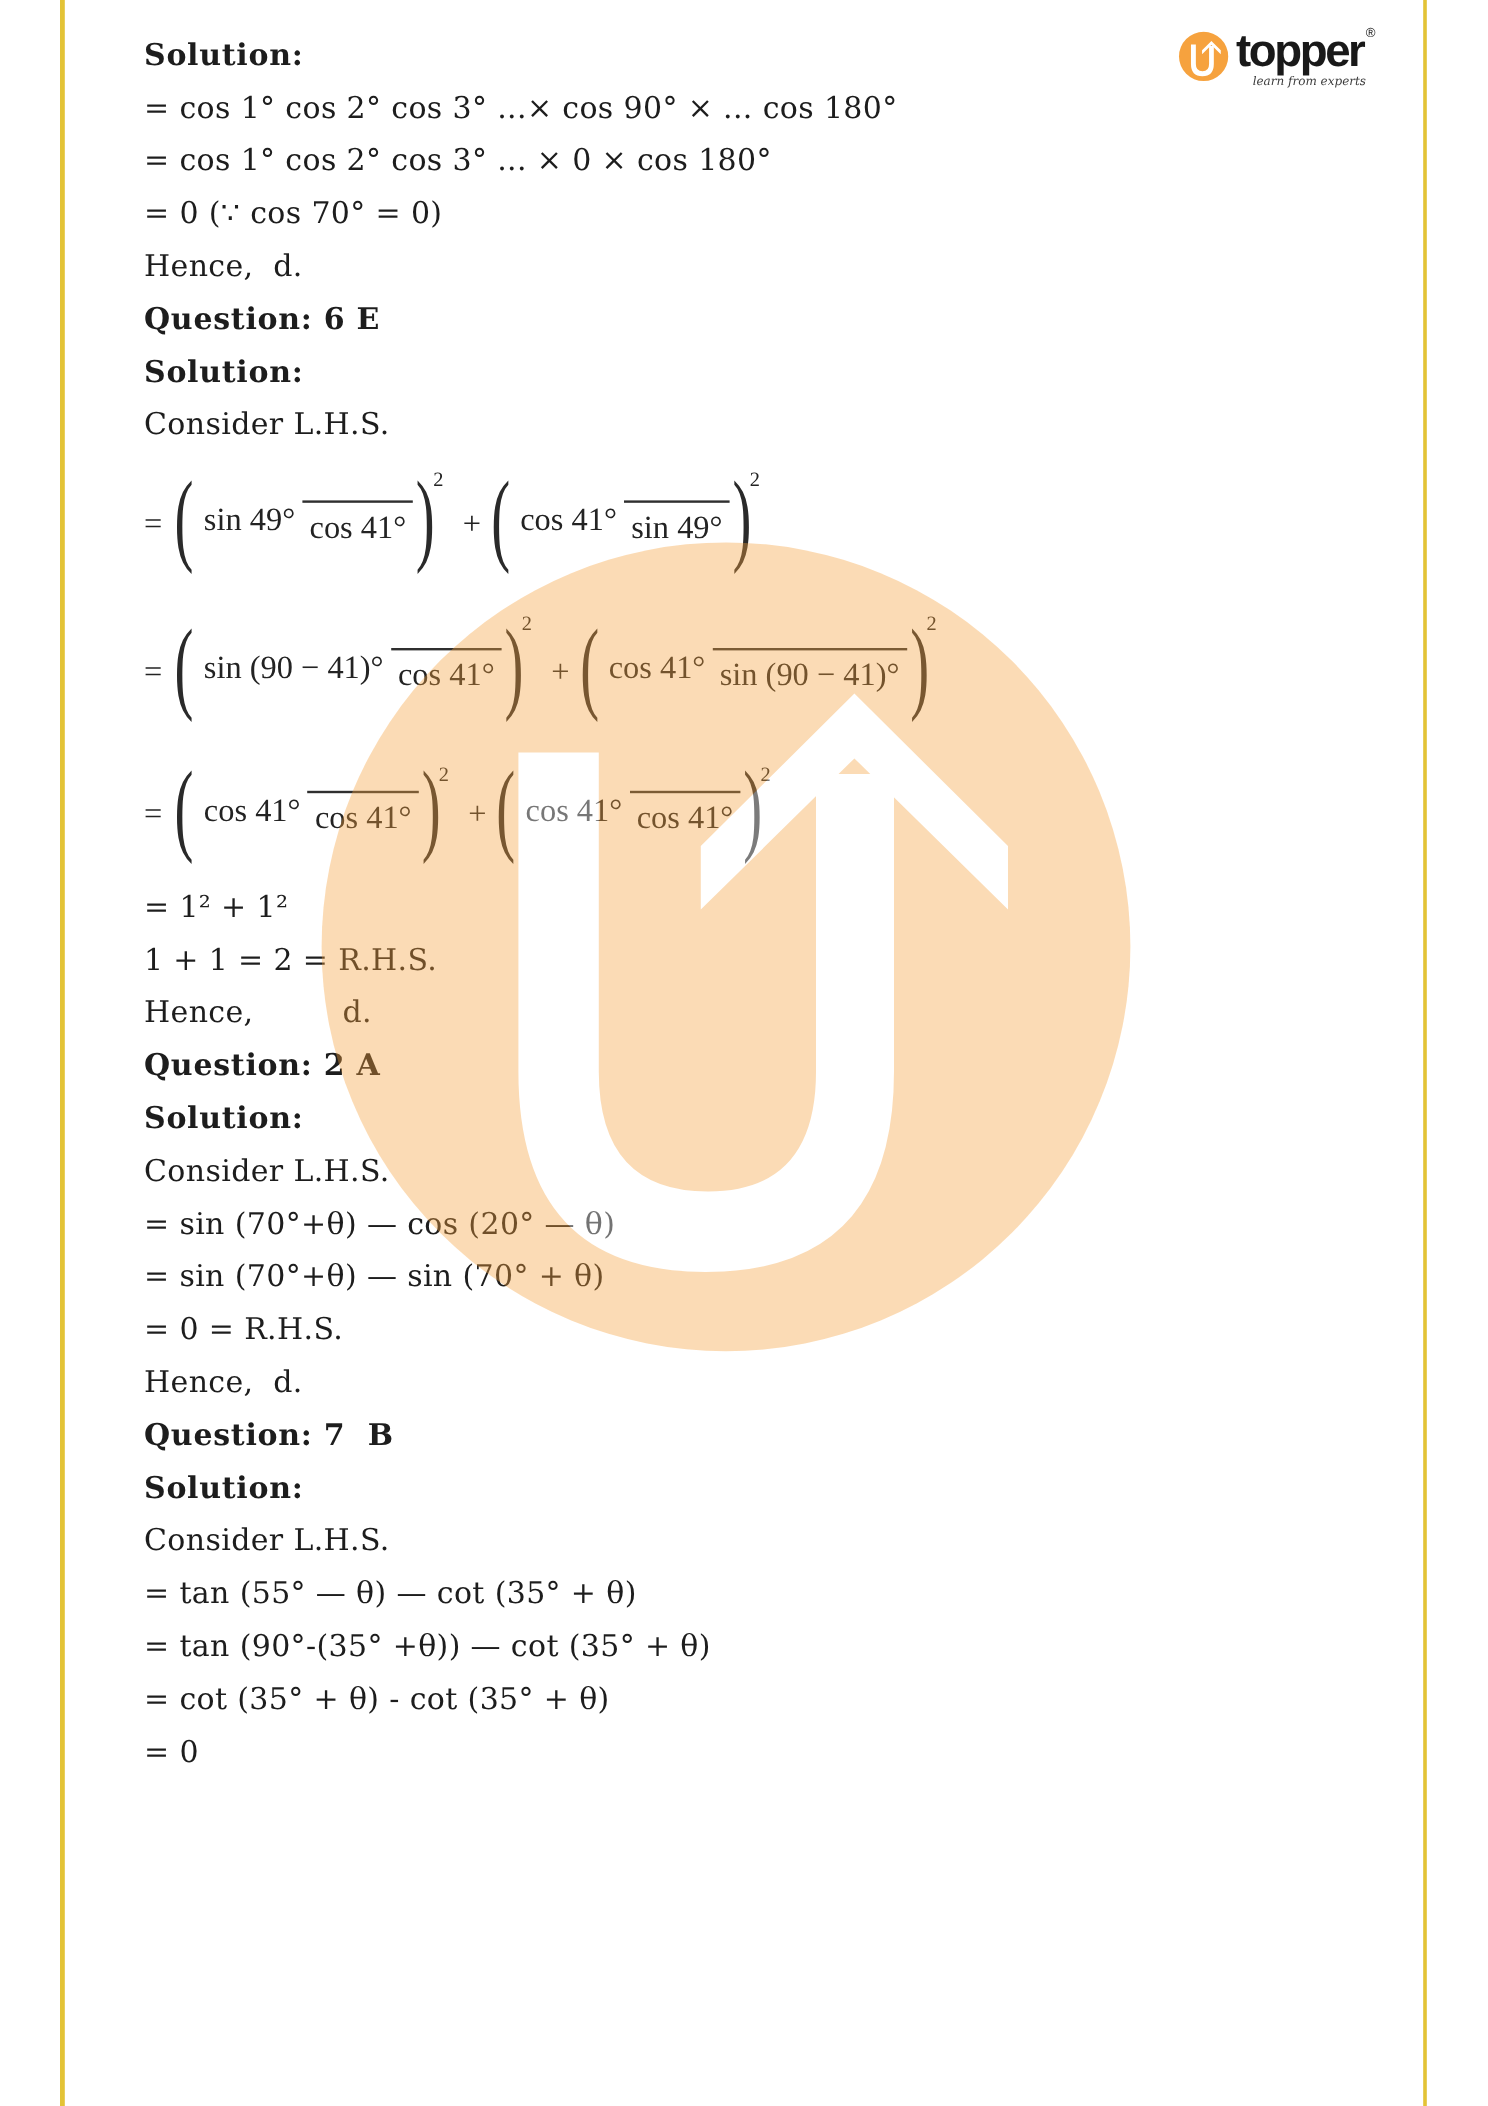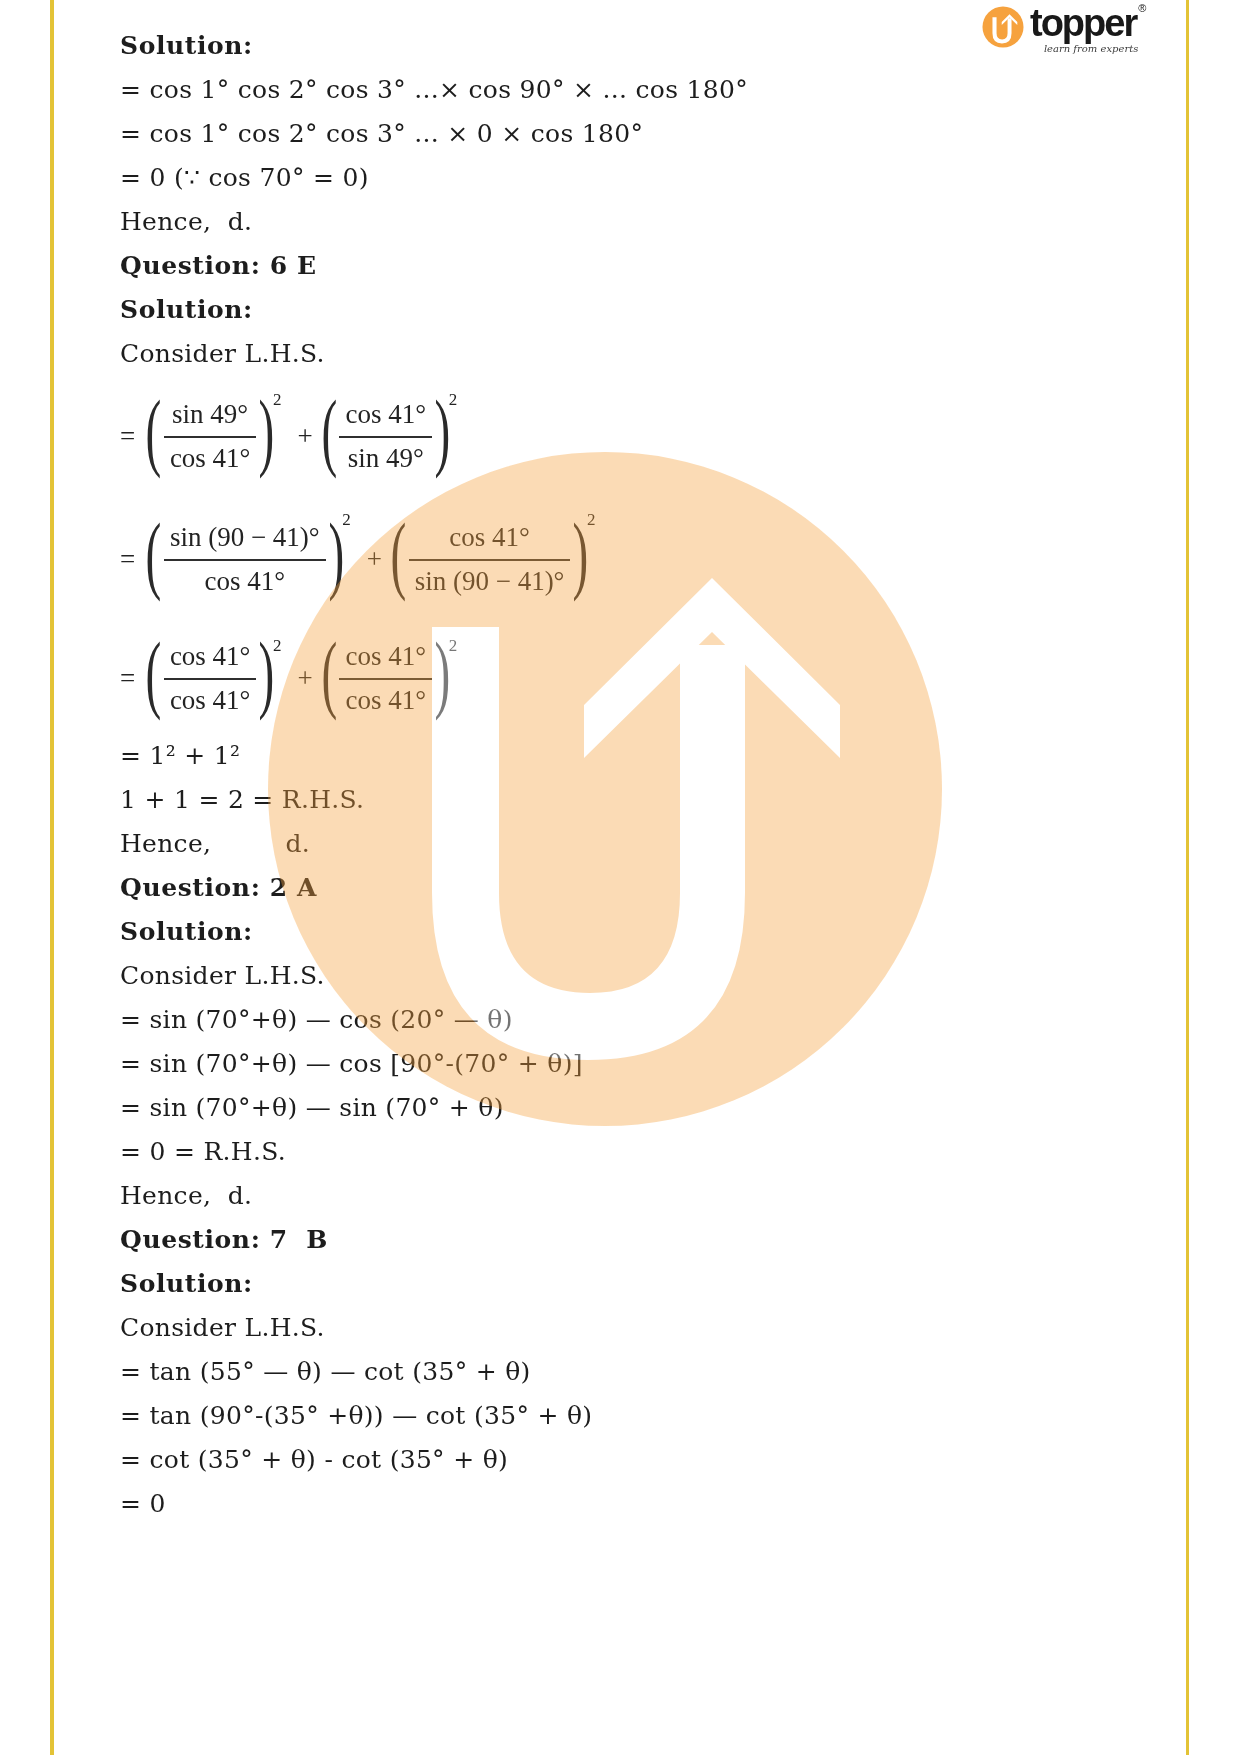--- a/index.html
+++ b/index.html
@@ -9,21 +9,21 @@
     background:#ffffff;
     overflow:hidden;
     font-family:"DejaVu Serif",serif;
     color:#1d1d1d;
   }
   .vrule{position:absolute;top:0;bottom:0;width:4px;background:#e3c336;}
   .vrule.left{left:50px;}
   .vrule.right{left:1186px;width:3px;}
 
   
-  .logo{position:absolute;top:4px;left:982px;display:flex;align-items:flex-start;z-index:2;}
+  .logo{position:absolute;top:24px;left:982px;display:flex;align-items:flex-start;z-index:2;}
   .logo-icon{width:42px;height:42px;margin-top:2px;}
   .logo-textwrap{margin-left:6px;line-height:1;}
   .logo-row{display:flex;align-items:flex-start;}
   .logo-word{
     font-family:"Liberation Sans",sans-serif;
     font-weight:700;font-size:38px;letter-spacing:-2px;color:#191919;
   }
   .logo-reg{font-family:"Liberation Sans",sans-serif;font-size:11px;color:#191919;margin:-1px 0 0 2px;}
   .logo-tagline{
     font-family:"DejaVu Serif",serif;font-style:italic;
@@ -47,21 +47,21 @@
   .math-row.f1{height:120px;}
   .math-row.f2{height:126px;}
   .math-row.f3{height:112px;}
   .eq{margin-right:14px;}
   .plus{margin:0 12px;}
   .bigparen{
     font-size:86px;line-height:1;display:inline-block;
     transform:scaleX(.55);margin:0 -10px;font-weight:400;color:#2a2a2a;
     padding-bottom:10px;
   }
-  .frac{display:inline-flex;flex-direction:column;align-items:flex-start;margin:0 6px;}
+  .frac{display:inline-flex;flex-direction:row;align-items:flex-start;margin:0 6px;}
   .frac .num{padding:0 6px 6px;align-self:center;}
   .frac .den{border-top:2px solid #2f2f2f;padding:5px 6px 0;align-self:stretch;text-align:center;}
   .exp{font-size:17px;align-self:flex-start;margin:14px 4px 0 2px;}
 
   
   .watermark{
     position:absolute;left:0;top:0;z-index:3;
     pointer-events:none;opacity:.38;
   }
 </style>
@@ -155,21 +155,20 @@
       <span class="exp">2</span>
     </div>
 
     <p class="line">= 1² + 1²</p>
     <p class="line">1 + 1 = 2 = R.H.S.</p>
     <p class="line">Hence,         d.</p>
     <p class="line bold">Question: 2 A</p>
     <p class="line bold">Solution:</p>
     <p class="line">Consider L.H.S.</p>
     <p class="line">= sin (70°+θ) — cos (20° — θ)</p>
-    <p class="line">= sin (70°+θ) — cos [90°-(70° + θ)]</p>
     <p class="line">= sin (70°+θ) — sin (70° + θ)</p>
     <p class="line">= 0 = R.H.S.</p>
     <p class="line">Hence,  d.</p>
     <p class="line bold">Question: 7  B</p>
     <p class="line bold">Solution:</p>
     <p class="line">Consider L.H.S.</p>
     <p class="line">= tan (55° — θ) — cot (35° + θ)</p>
     <p class="line">= tan (90°-(35° +θ)) — cot (35° + θ)</p>
     <p class="line">= cot (35° + θ) - cot (35° + θ)</p>
     <p class="line">= 0</p>

